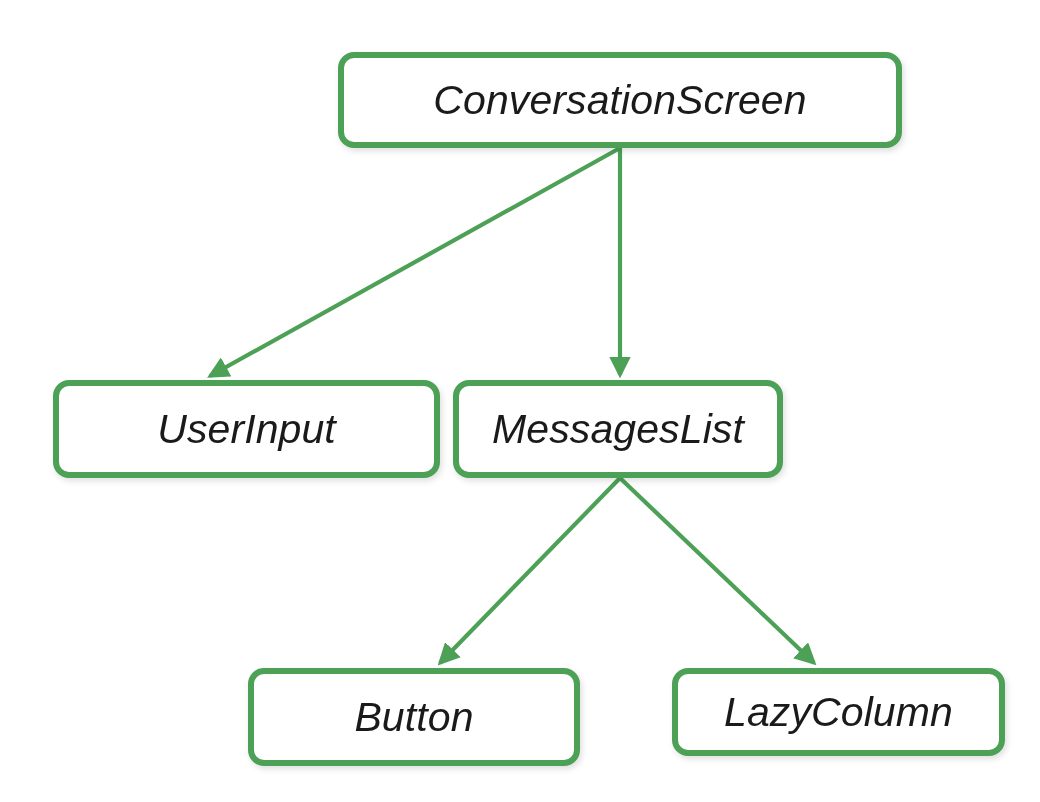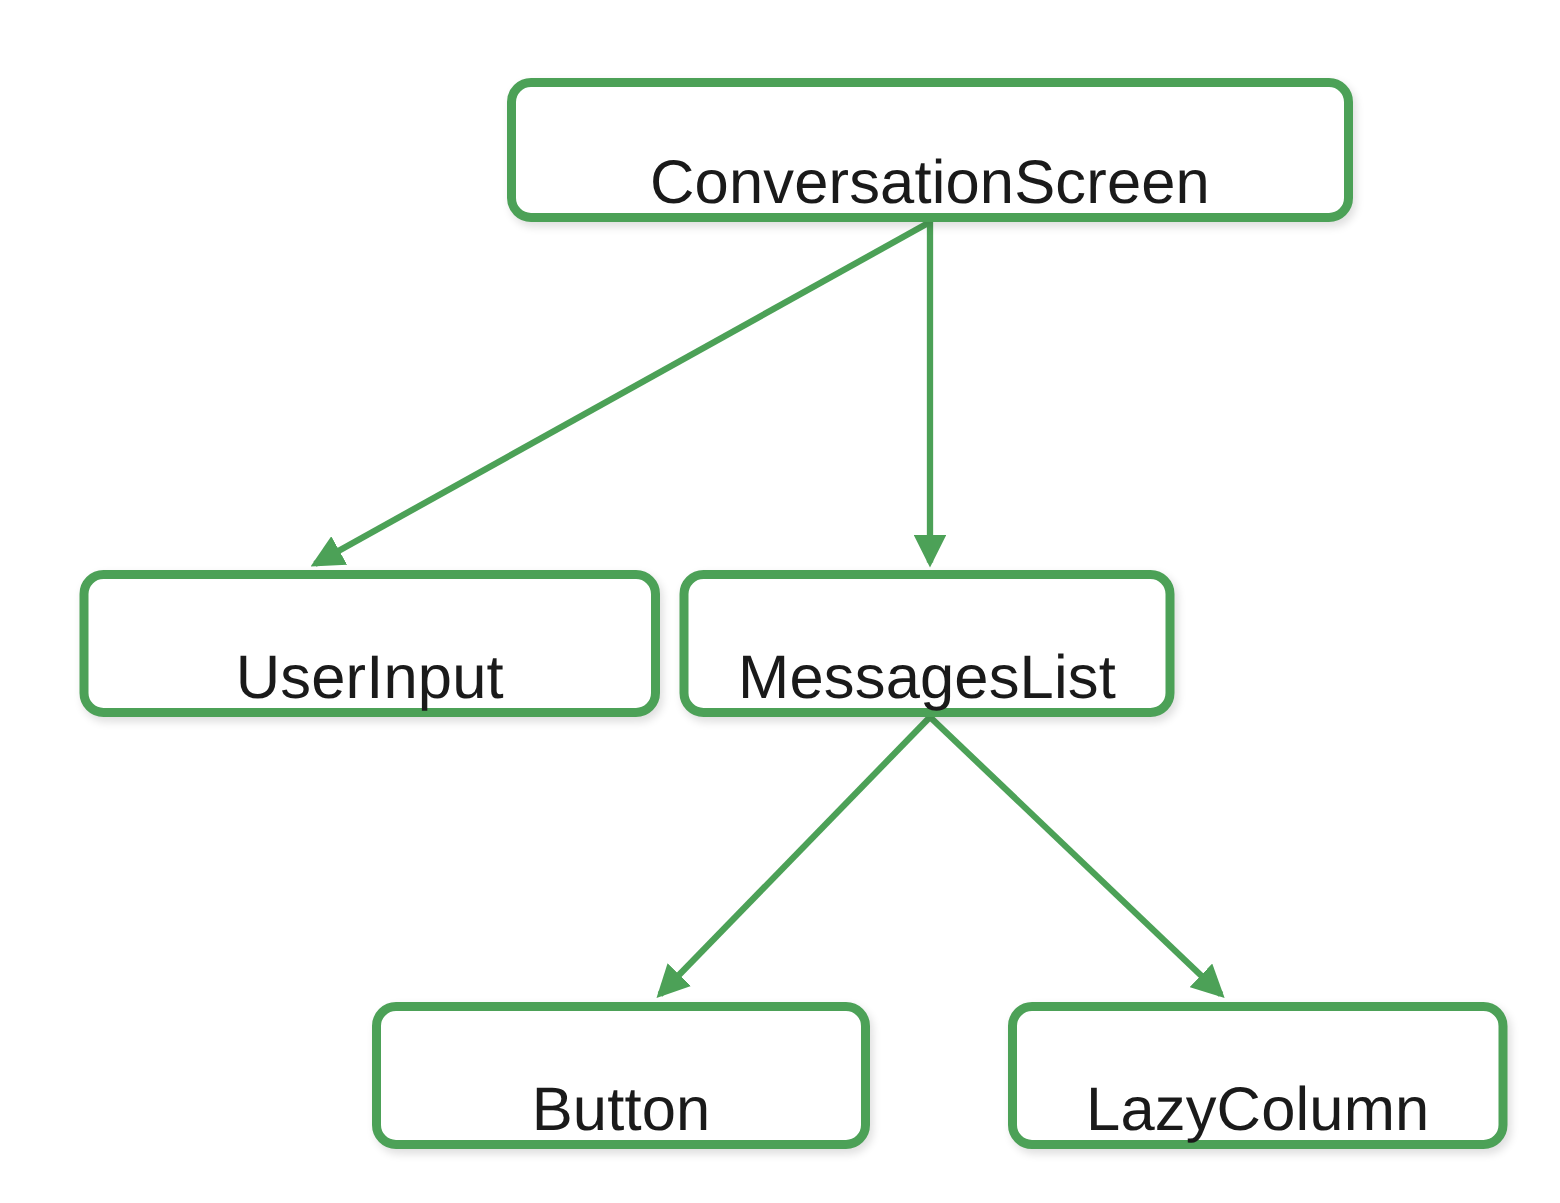--- a/index.html
+++ b/index.html
@@ -28,40 +28,41 @@
     height: 802px;
     pointer-events: none;
   }
   .node {
     position: absolute;
     box-sizing: border-box;
     background: #ffffff;
     border: 6px solid #4CA157;
     border-radius: 16px;
     display: flex;
-    align-items: flex-end;
+    align-items: center;
     justify-content: center;
     box-shadow: 2px 3px 6px rgba(0,0,0,0.13);
     z-index: 2;
+    font-style: italic;
   }
   .node-label {
     font-family: "Liberation Sans", sans-serif;
     font-size: 41px;
     font-weight: 400;
     color: #1a1a1a;
     letter-spacing: 0.1px;
     white-space: nowrap;
     line-height: 1;
   }
   
   #node-conversationscreen { left: 338px; top: 52px;  width: 564px; height: 96px; }
   #node-userinput          { left: 53px;  top: 380px; width: 387px; height: 98px; }
   #node-messageslist       { left: 453px; top: 380px; width: 330px; height: 98px; }
   #node-button             { left: 248px; top: 668px; width: 332px; height: 98px; }
-  #node-lazycolumn         { left: 672px; top: 668px; width: 333px; height: 98px; }
+  #node-lazycolumn         { left: 672px; top: 668px; width: 333px; height: 88px; }
 </style>
 </head>
 <body>
 
 <div id="diagram-canvas">
 
   <svg id="edge-layer" viewBox="0 0 1040 802" xmlns="http://www.w3.org/2000/svg">
     <defs>
       <marker id="arrowhead" markerWidth="5.2" markerHeight="5.2" refX="4.4" refY="2.6" orient="auto" markerUnits="strokeWidth">
         <path d="M 0 0 L 5.2 2.6 L 0 5.2 z" fill="#4CA157"></path>

